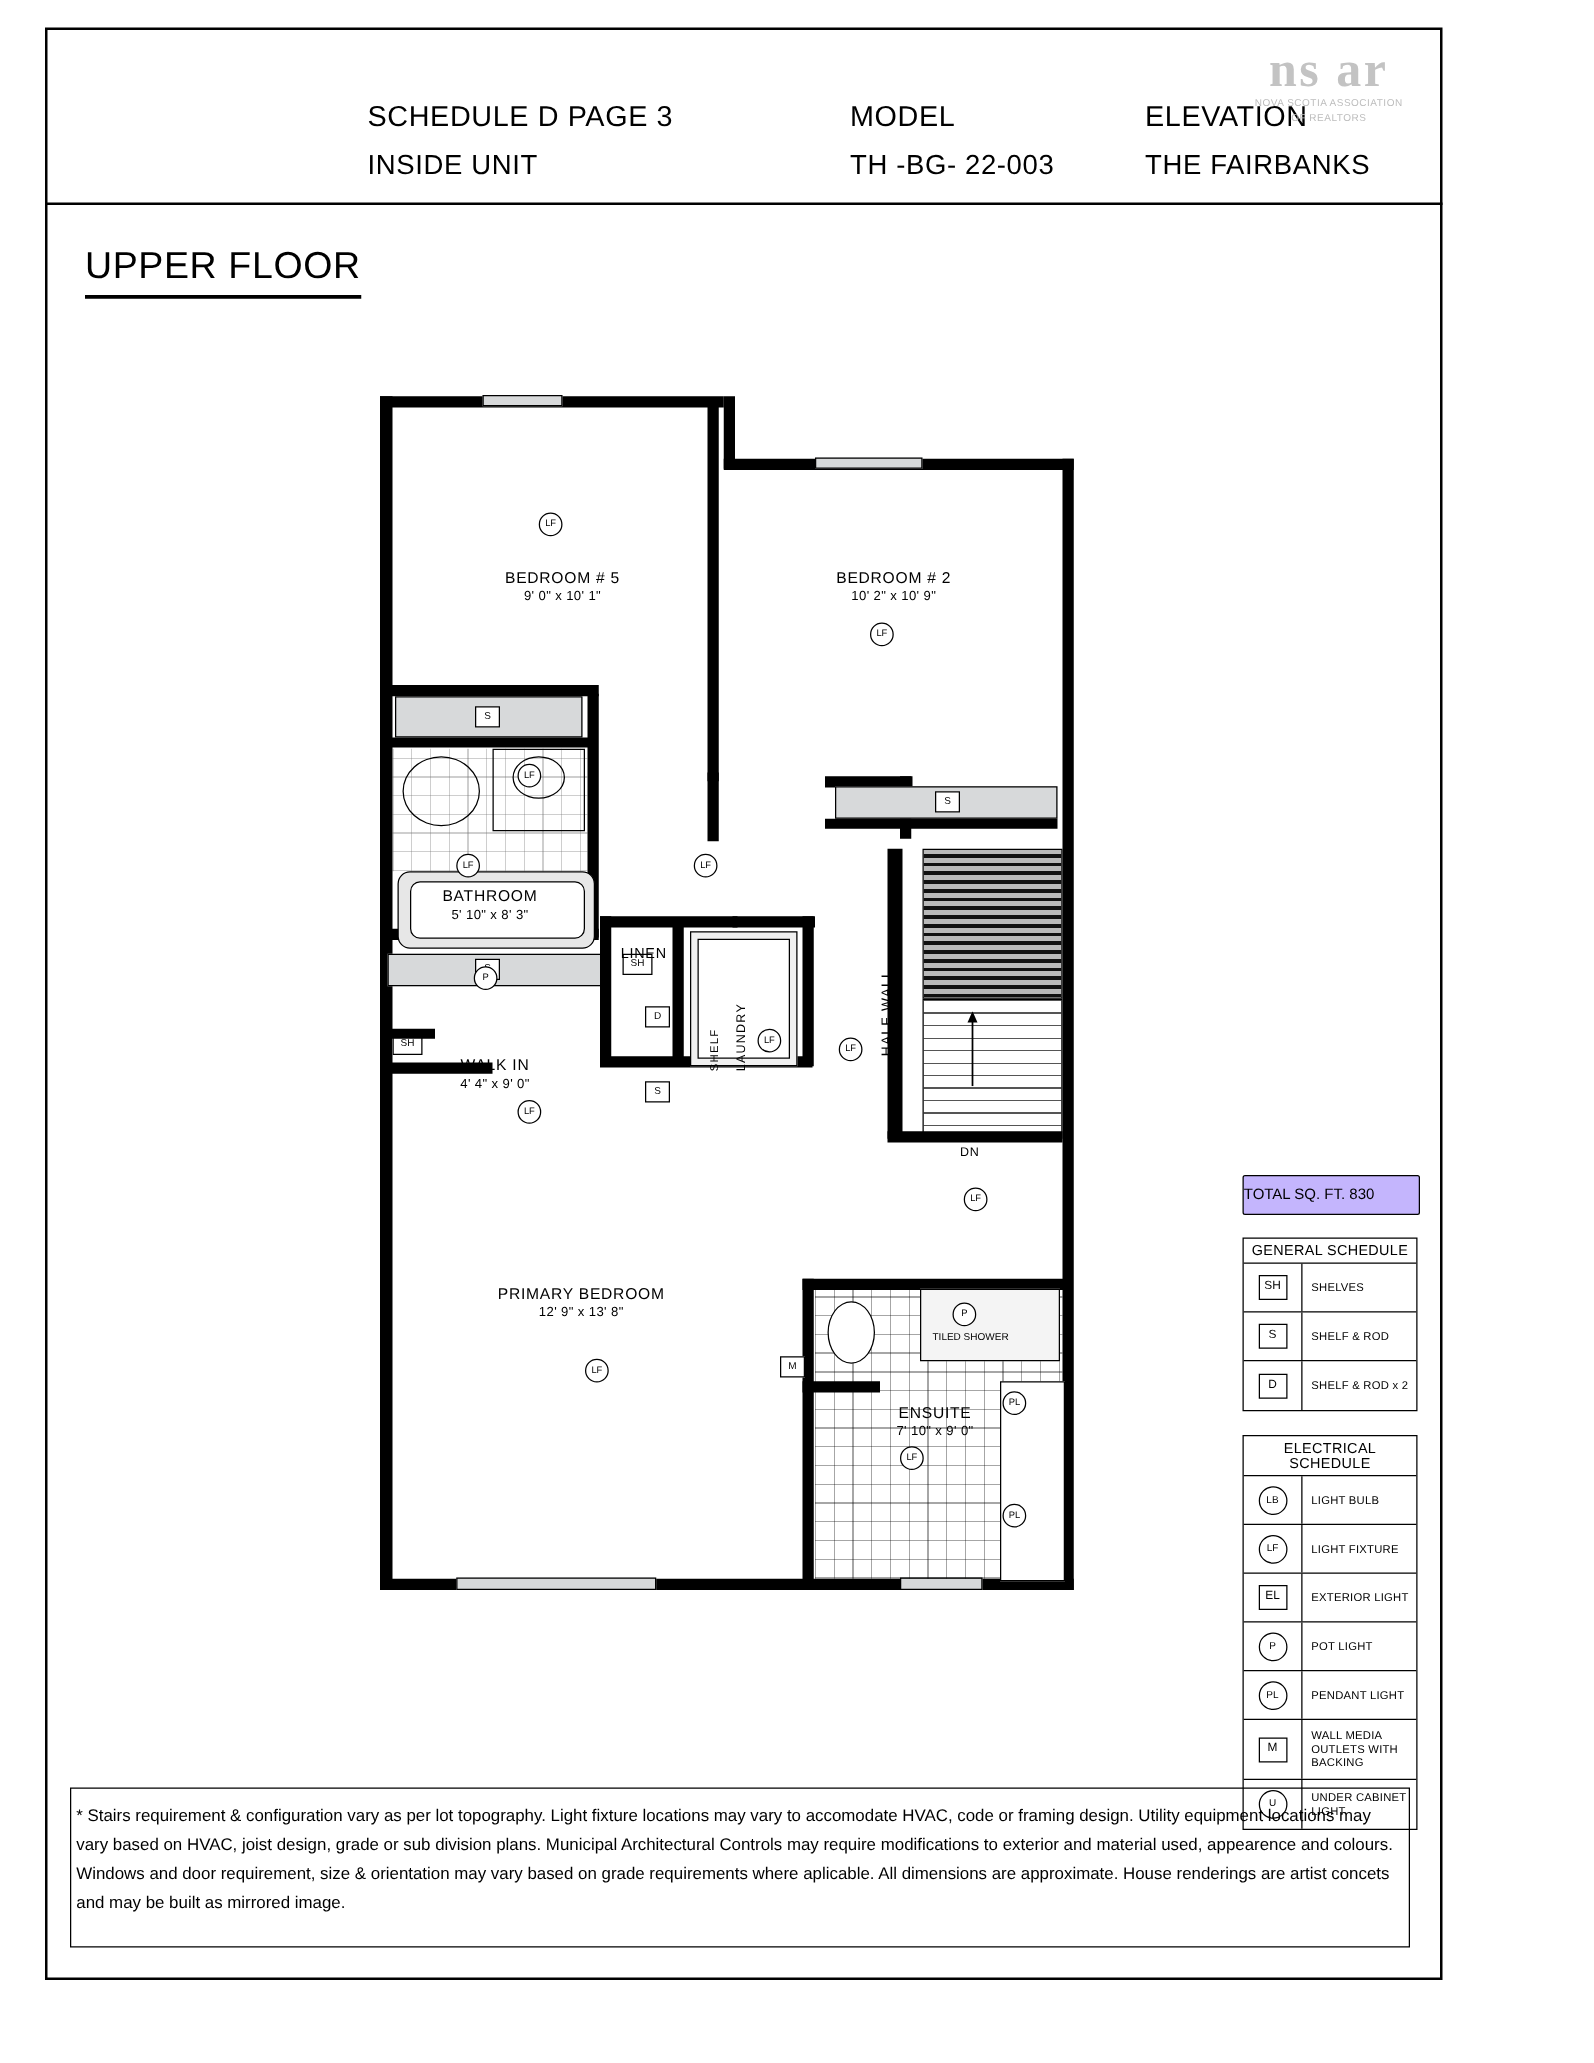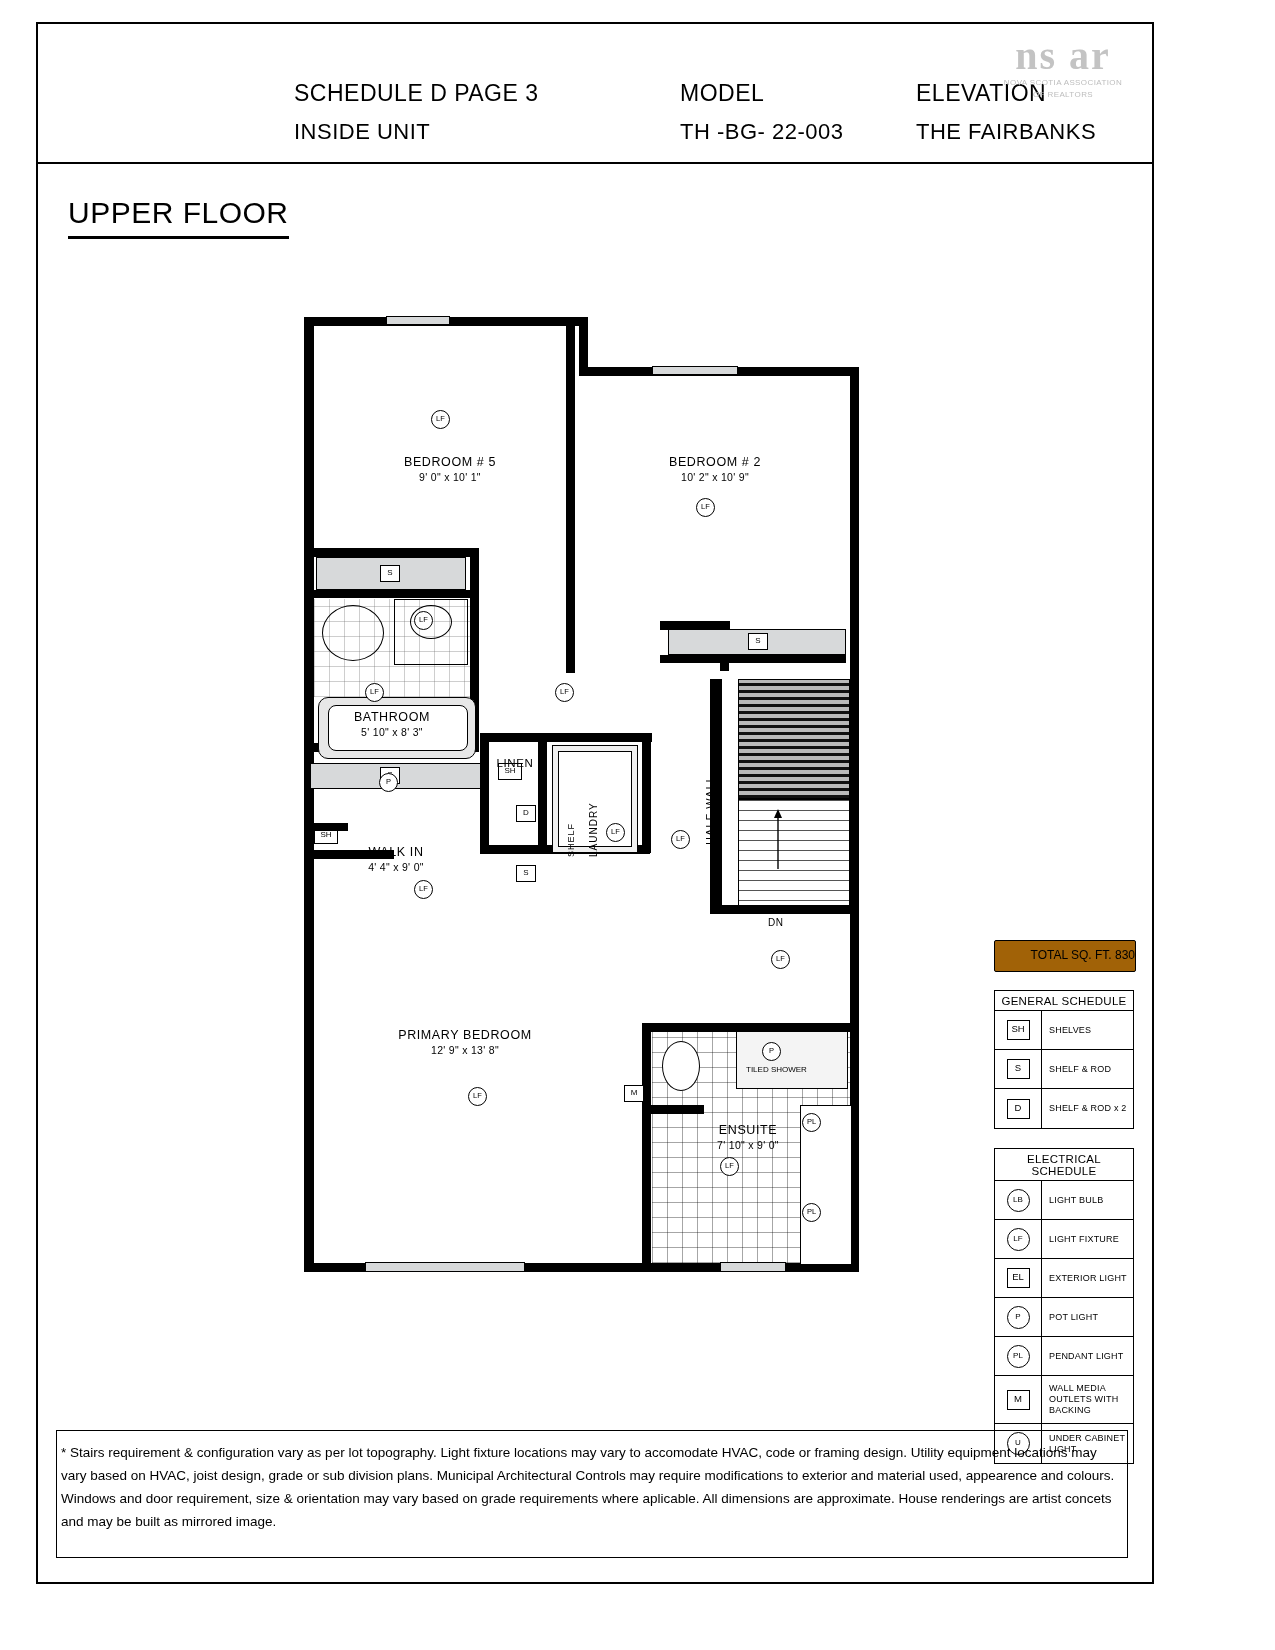--- a/index.html
+++ b/index.html
@@ -94,21 +94,21 @@
   .symsq{
     position:absolute;width:18px;height:15px;border:1.2px solid #000;background:#fff;
     font-size:8px;line-height:13px;text-align:center;
   }
   .arrowtxt{position:absolute;font-size:9px;}
 
   
   .sqft{
     position:absolute;left:994px;top:940px;width:140px;height:30px;
     border:1.5px solid #000;border-radius:2px;
-    font-size:12px;line-height:28px;text-align:right;background:#a16207;
+    font-size:12px;line-height:28px;text-align:left;background:#c4b5fd;
   }
   .legend{
     position:absolute;border:1.5px solid #000;background:#fff;box-sizing:border-box;
   }
   .legend .hd{
     font-size:11.5px;text-align:center;padding:4px 0 3px;border-bottom:1.2px solid #000;letter-spacing:.3px;
   }
   .legend .row{
     display:flex;align-items:center;border-bottom:1.2px solid #000;height:39px;box-sizing:border-box;
   }

